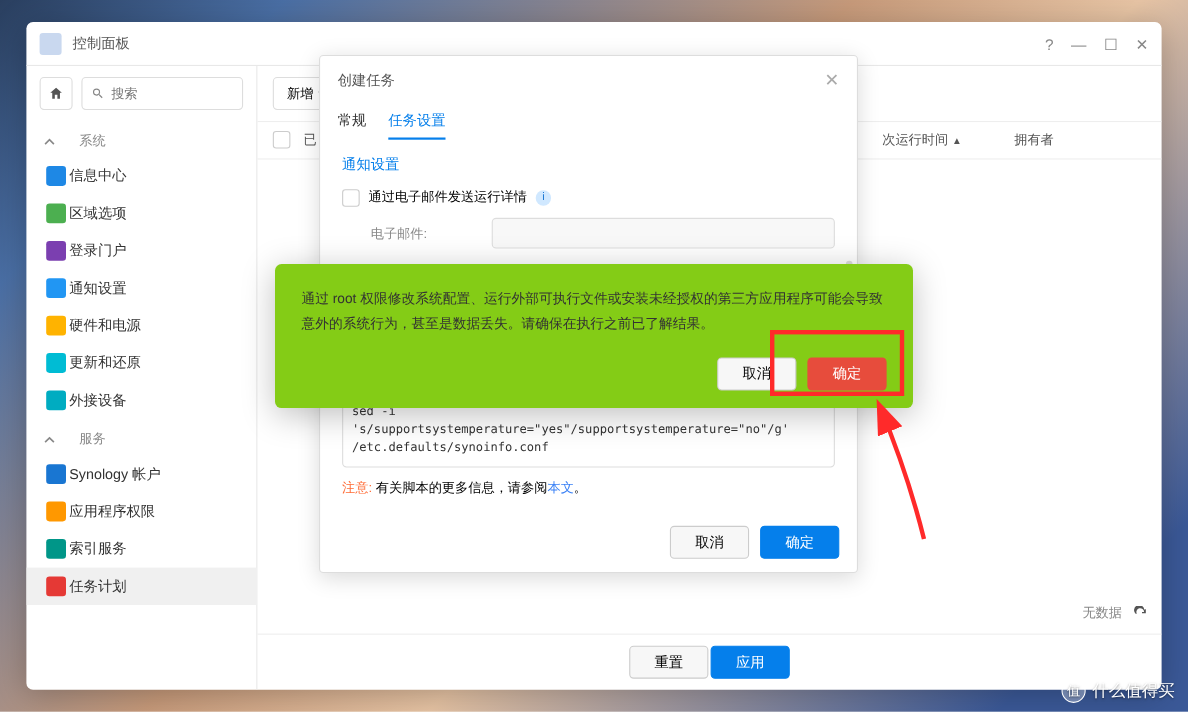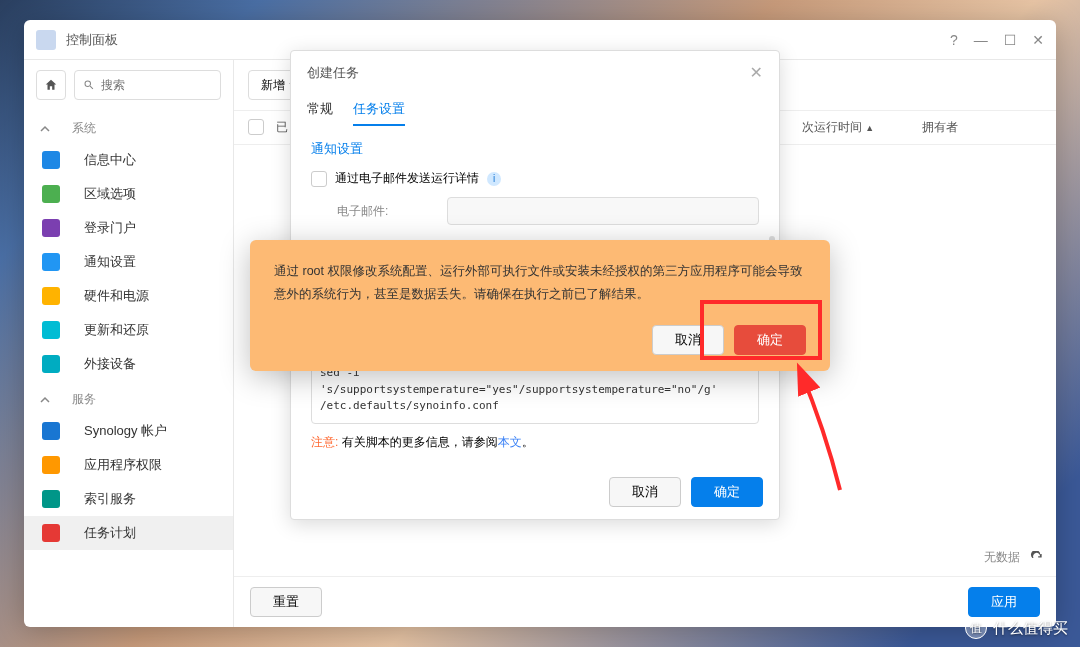--- a/index.html
+++ b/index.html
@@ -11,34 +11,34 @@
 .win-ctrl { display: flex; gap: 16px; color: #888; font-size: 14px; }
 .win-ctrl span { cursor: pointer; }
 .main { flex: 1; display: flex; overflow: hidden; }
 .sidebar { width: 210px; border-right: 1px solid #e8e8e8; display: flex; flex-direction: column; padding: 10px 0; }
 .search-row { display: flex; align-items: center; padding: 0 12px 10px 12px; gap: 8px; }
 .home-btn { width: 30px; height: 30px; border: 1px solid #ddd; border-radius: 4px; display: flex; align-items: center; justify-content: center; cursor: pointer; }
 .search-box { flex: 1; height: 30px; border: 1px solid #ddd; border-radius: 4px; display: flex; align-items: center; padding: 0 8px; }
 .search-box input { border: none; outline: none; width: 100%; font-size: 12px; }
 .search-icon-svg { width: 14px; height: 14px; fill: #888; margin-right: 6px; }
 .section-hdr { display: flex; align-items: center; padding: 10px 16px 6px 16px; color: #888; font-size: 12px; gap: 22px; cursor: pointer; }
-.nav-item { display: flex; align-items: center; padding: 8px 18px; gap: 24px; font-size: 13px; color: #333; cursor: pointer; }
+.nav-item { display: flex; align-items: center; padding: 8px 18px; gap: 3px; font-size: 13px; color: #333; cursor: pointer; }
 .nav-item.active { background: #f0f0f0; }
 .nav-icon { width: 18px; height: 18px; border-radius: 3px; display: inline-block; }
 .content { flex: 1; display: flex; flex-direction: column; position: relative; }
 .toolbar { padding: 10px 14px; display: flex; gap: 8px; }
 .tool-btn { height: 30px; border: 1px solid #ddd; border-radius: 4px; background: #fff; padding: 0 12px; font-size: 12px; display: flex; align-items: center; gap: 4px; cursor: pointer; }
 .table-hdr { display: flex; border-top: 1px solid #eee; border-bottom: 1px solid #eee; padding: 8px 14px; font-size: 12px; color: #555; }
 .col-chk { width: 28px; }
 .col-en { width: 60px; }
 .col-gap { flex: 1; }
 .col-run { width: 120px; }
 .col-own { width: 120px; }
 .table-body { flex: 1; position: relative; }
-.footer { display: flex; justify-content: space-between; gap: 2px; padding: 10px 16px; border-top: 1px solid #eee; align-items: center; }
+.footer { display: flex; justify-content: center; gap: 2px; padding: 10px 16px; border-top: 1px solid #eee; align-items: center; }
 .btn { height: 30px; border-radius: 4px; border: 1px solid #ccc; background: #f7f7f7; padding: 0 22px; font-size: 13px; cursor: pointer; }
 .btn-primary { background: #057feb; color: #fff; border-color: #057feb; }
 .btn-danger { background: #e74c3c; color: #fff; border-color: #e74c3c; }
 .no-data { position: absolute; right: 12px; bottom: 10px; font-size: 12px; color: #888; display: flex; align-items: center; gap: 10px; }
 .refresh-icon { width: 14px; height: 14px; cursor: pointer; }
 
 .modal { position: absolute; top: 50px; left: 290px; width: 490px; background: #fff; border: 1px solid #ddd; border-radius: 4px; box-shadow: 0 4px 20px rgba(0,0,0,0.15); }
 .modal-hdr { padding: 12px 16px; display: flex; align-items: center; justify-content: space-between; font-size: 13px; color: #555; }
 .modal-close { color: #aaa; font-size: 16px; cursor: pointer; }
 .modal-tabs { display: flex; gap: 20px; padding: 0 16px; border-bottom: none; font-size: 13px; }
@@ -52,21 +52,21 @@
 .field-row { display: flex; align-items: center; gap: 10px; margin: 8px 0 8px 26px; }
 .field-label { width: 100px; color: #888; font-size: 12px; }
 .field-input { flex: 1; height: 28px; border: 1px solid #ddd; border-radius: 4px; background: #f8f8f8; }
 .script-box { border: 1px solid #ddd; border-radius: 4px; padding: 8px; font-family: monospace; font-size: 11px; color: #333; white-space: pre-wrap; line-height: 1.5; max-height: 130px; overflow: hidden; }
 .note-row { margin-top: 10px; font-size: 12px; }
 .note-label { color: #ff6b35; }
 .note-link { color: #3b82f6; cursor: pointer; font-family: Liberation Serif, serif; }
 .modal-footer { display: flex; justify-content: flex-end; gap: 10px; padding: 12px 16px; }
 .scrollbar-hint { position: absolute; right: 4px; top: 110px; width: 6px; height: 40px; background: #ddd; border-radius: 3px; }
 
-.confirm { position: absolute; top: 240px; left: 250px; width: 580px; background: #fdba74; border-radius: 6px; box-shadow: 0 6px 30px rgba(0,0,0,0.25); padding: 20px 24px 16px 24px; z-index: 50; }
+.confirm { position: absolute; top: 240px; left: 250px; width: 580px; background: #84cc16; border-radius: 6px; box-shadow: 0 6px 30px rgba(0,0,0,0.25); padding: 20px 24px 16px 24px; z-index: 50; }
 .confirm-text { font-size: 12.5px; color: #333; line-height: 1.8; margin-bottom: 20px; }
 .confirm-btns { display: flex; justify-content: flex-end; gap: 10px; }
 .highlight-box { position: absolute; border: 4px solid #ff2a2a; pointer-events: none; z-index: 60; }
 .arrow { position: absolute; z-index: 55; pointer-events: none; }
 .watermark { position: absolute; right: 12px; bottom: 8px; display: flex; align-items: center; gap: 6px; color: #fff; font-size: 15px; font-weight: 500; text-shadow: 0 1px 2px rgba(0,0,0,0.5); }
 .watermark-badge { width: 22px; height: 22px; border-radius: 11px; background: rgba(255,255,255,0.3); border: 1px solid #fff; display: flex; align-items: center; justify-content: center; font-size: 12px; }
 .chev { width: 10px; height: 10px; }
 </style>
 </head>
 <body>

